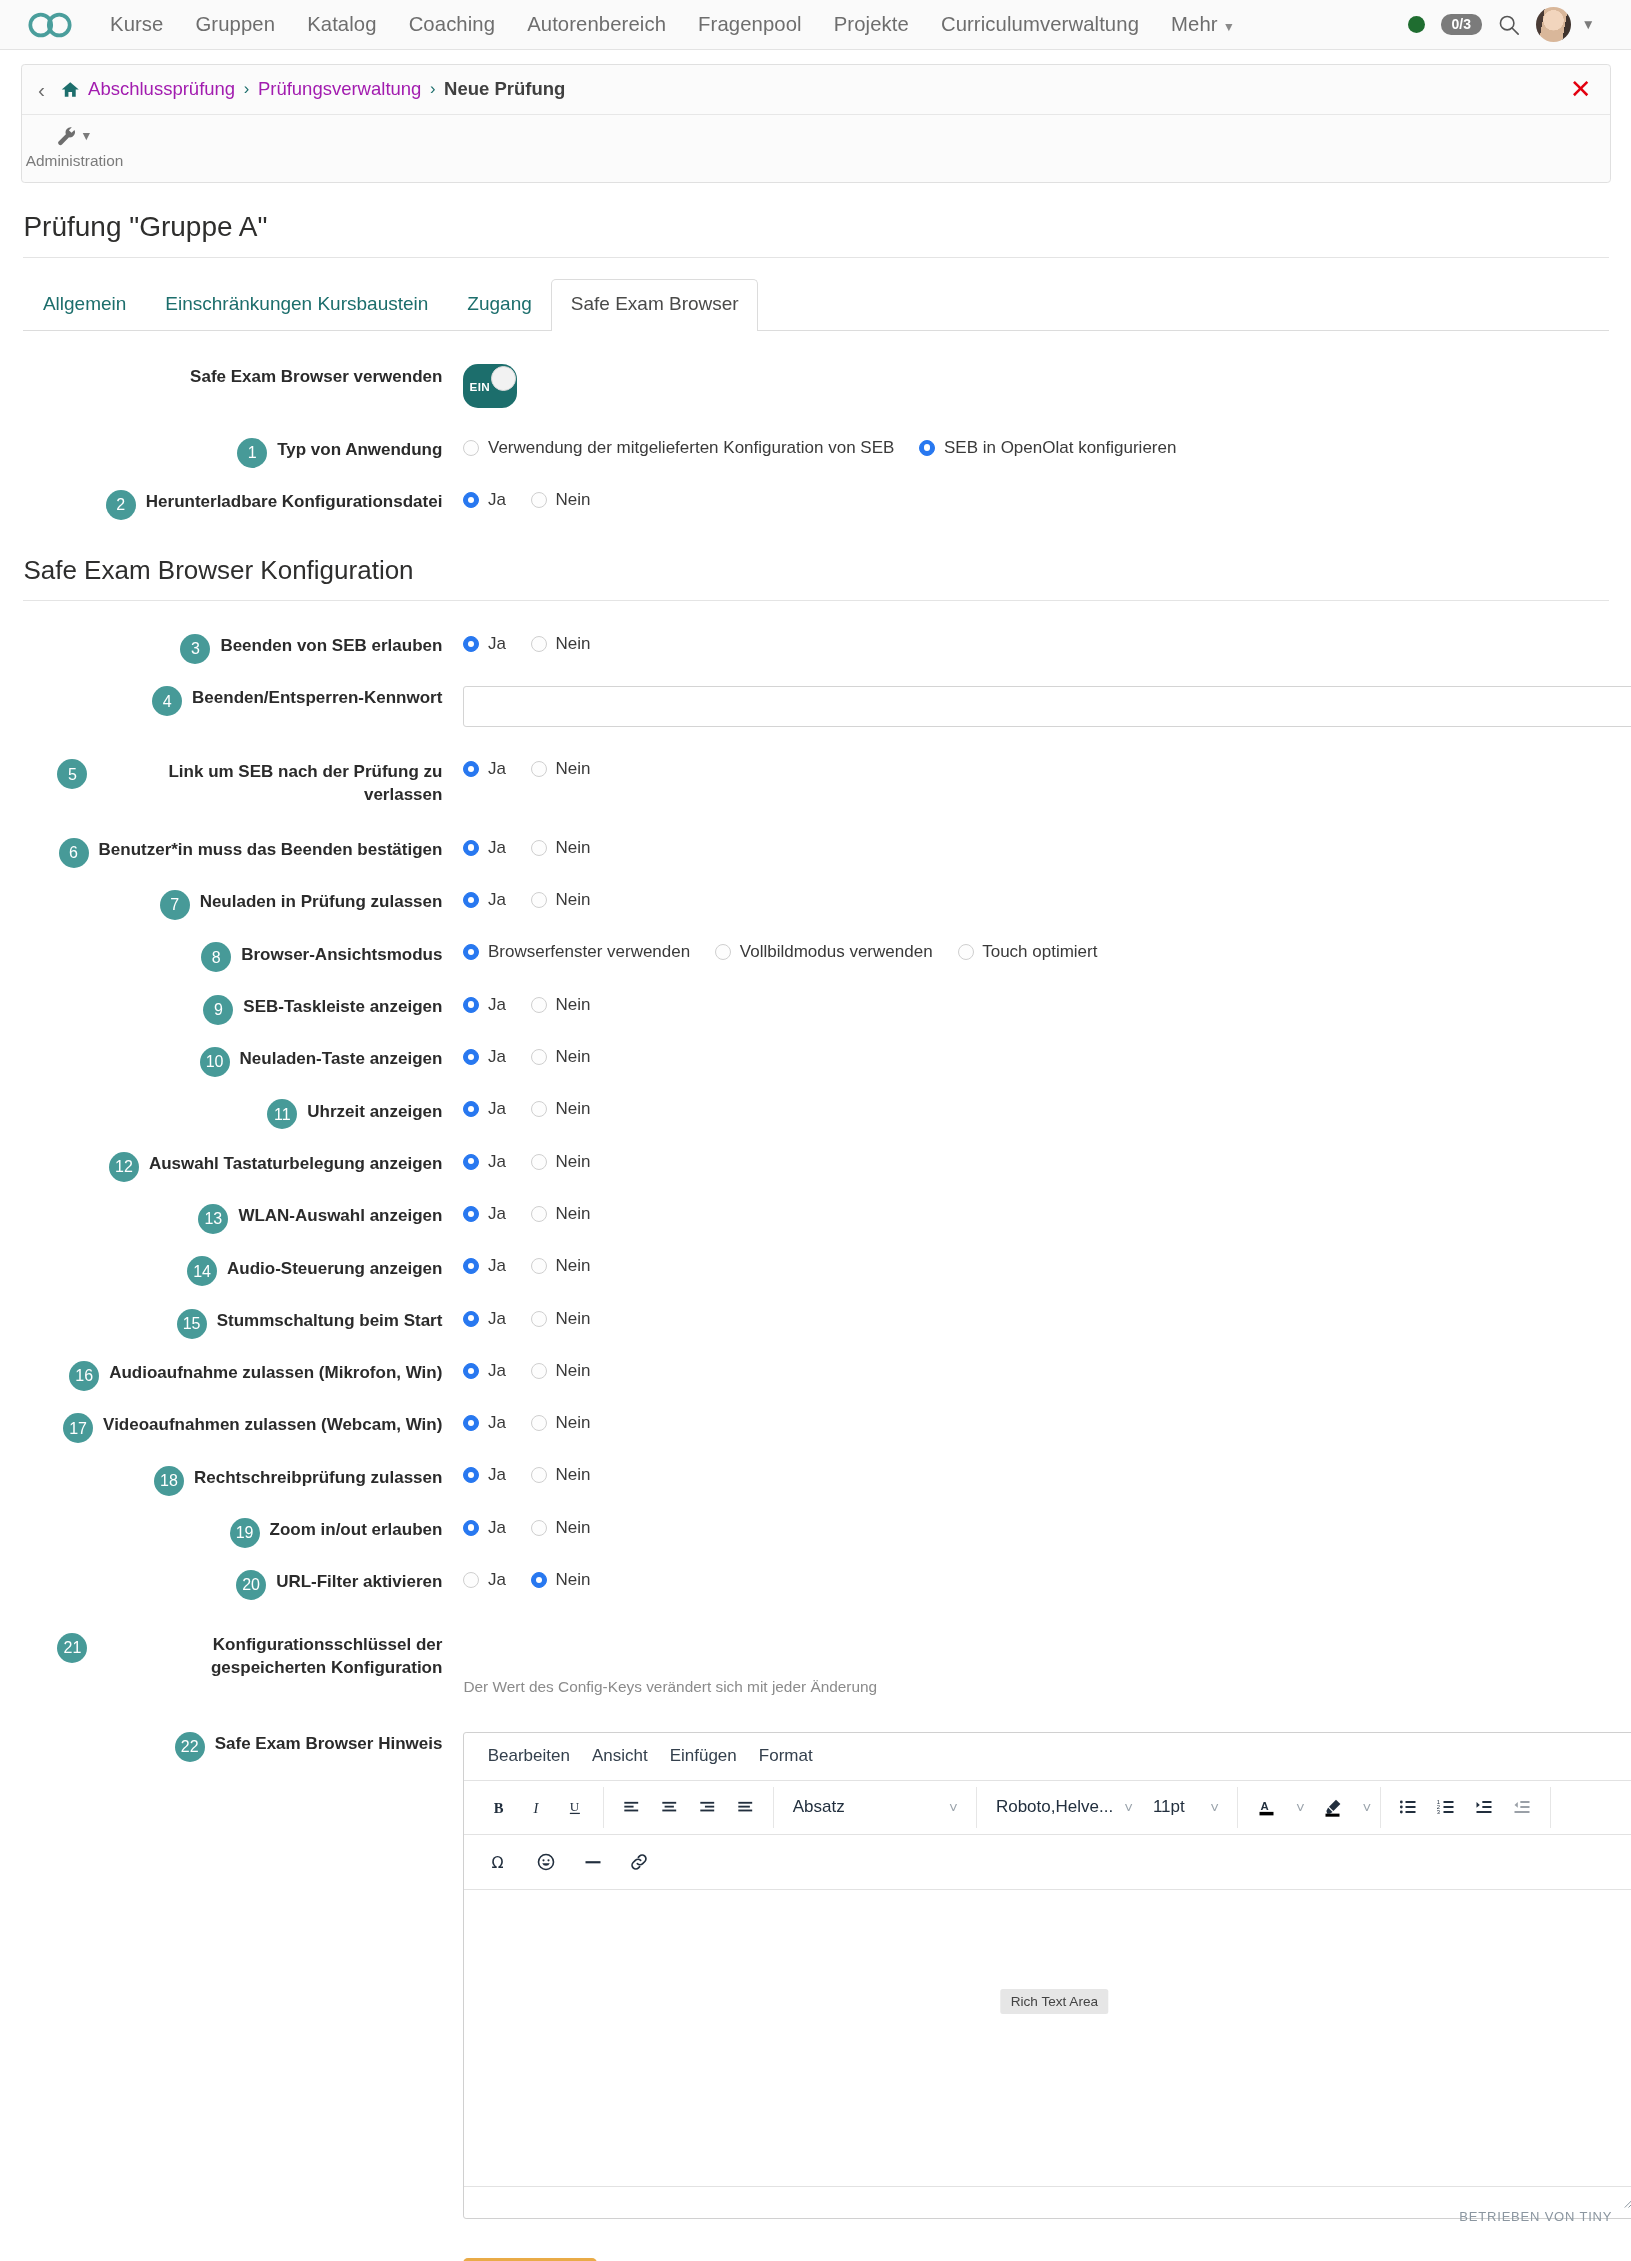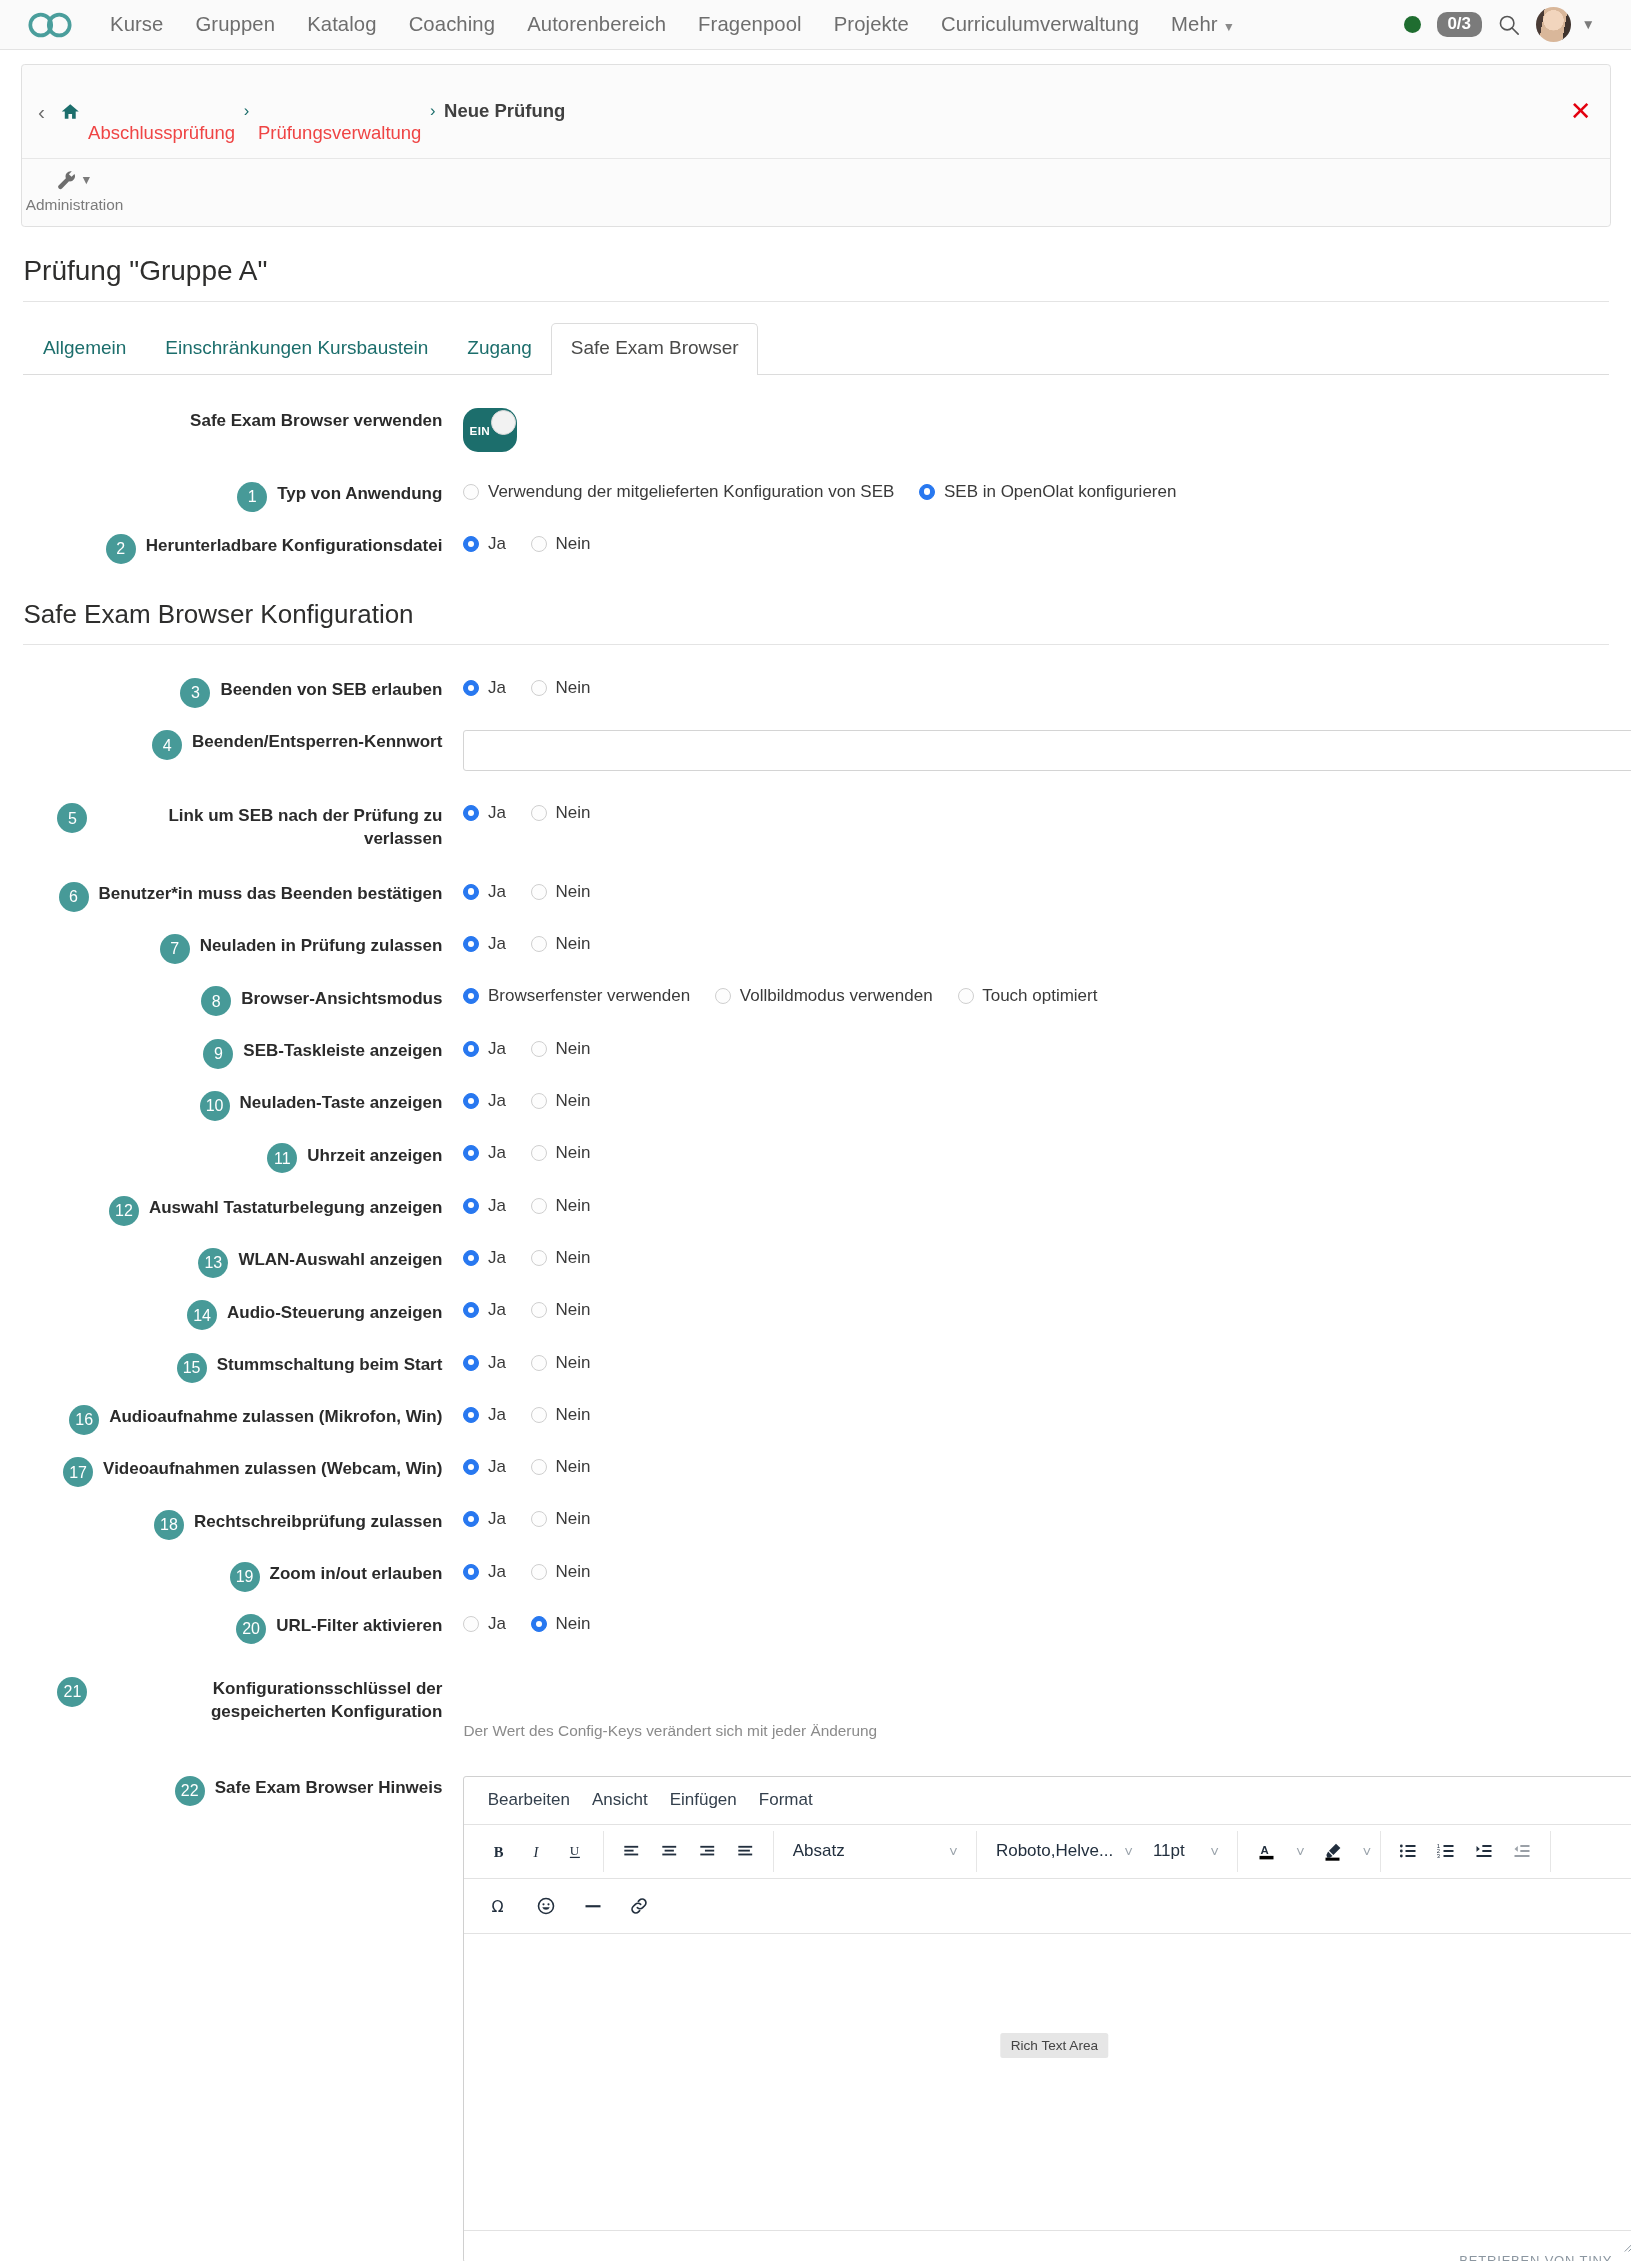--- a/index.html
+++ b/index.html
@@ -29,21 +29,21 @@
     padding: 0 16px;
     text-decoration: none;
     white-space: nowrap;
     letter-spacing: 0.1px;
   }
   .nav-link .caret { font-size: 12.3px; margin-left: 5px; color:#8a8a8a;}
   .nav-right { margin-left: auto; display: flex; align-items: center; gap: 16px; padding-right: 10px;}
   .dot-green { width: 17px; height: 17px; border-radius: 50%; background: #1f6d30; }
   .badge-count {
     background: #7b7b7b; color: #fff; border-radius: 10px;
-    font-size: 17px; padding: 3.1px 10.5px 4.3px; line-height: 1; font-weight: 600;
+    font-size: 14px; padding: 3.1px 10.5px 4.3px; line-height: 1; font-weight: 600;
   }
   .search-ico { width: 22px; height: 22px; display:block; }
   .avatar {
     width: 35px; height: 35px; border-radius: 50%;
     background:
       radial-gradient(circle at 50% 38%, #f2d5bd 0 36%, rgba(0,0,0,0) 37%),
       linear-gradient(100deg,#4a3b35 0 22%, #d9b79a 22% 78%, #3f332d 78% 100%);
     overflow:hidden;
   }
   .avatar-caret { font-size: 13.6px; color:#7b7b7b; margin-left:-5px;}
@@ -52,21 +52,21 @@
   .crumb-wrap { padding: 13.6px 21px 0 21px; }
   .crumb-panel { border: 0.6px solid #e0e0e0; border-radius: 3.7px; background: #fbfbfb; }
   .crumb-row {
     display: flex; align-items: center;
     padding: 13.6px 18.5px 13.6px 16px;
     border-bottom: 0.6px solid #e7e7e7;
     font-size: 18.5px;
   }
   .crumb-back { color: #6d6d6d; font-size: 21px; margin-right: 16px; line-height:1;}
   .home-ico { width: 18.5px; height: 17px; margin-right: 8.6px; }
-  .crumb-link { color: #ef4444; text-decoration: none; margin-top: 44px; }
+  .crumb-link { color: #a21caf; text-decoration: none; }
   .crumb-sep { color: #1c6e6c; margin: 0 8.6px; font-size: 16.6px; }
   .crumb-current { color: #404040; font-weight: 700; }
   .crumb-close { margin-left: auto; color: #e3000f; font-size: 26px; line-height: .7; font-weight: 300; }
   .crumb-tools { padding: 11px 16px 12.3px 16px; }
   .tool-btn { display: inline-flex; flex-direction: column; align-items: center; width: 73px;}
   .wrench-line { display:flex; align-items:center; }
   .wrench { width: 18.5px; height: 21px; }
   .tool-caret { font-size: 12.3px; color: #7b7b7b; margin-left: 5px; }
   .tool-label { font-size: 15.4px; color: #7b7b7b; margin-top: 5px; }
 

